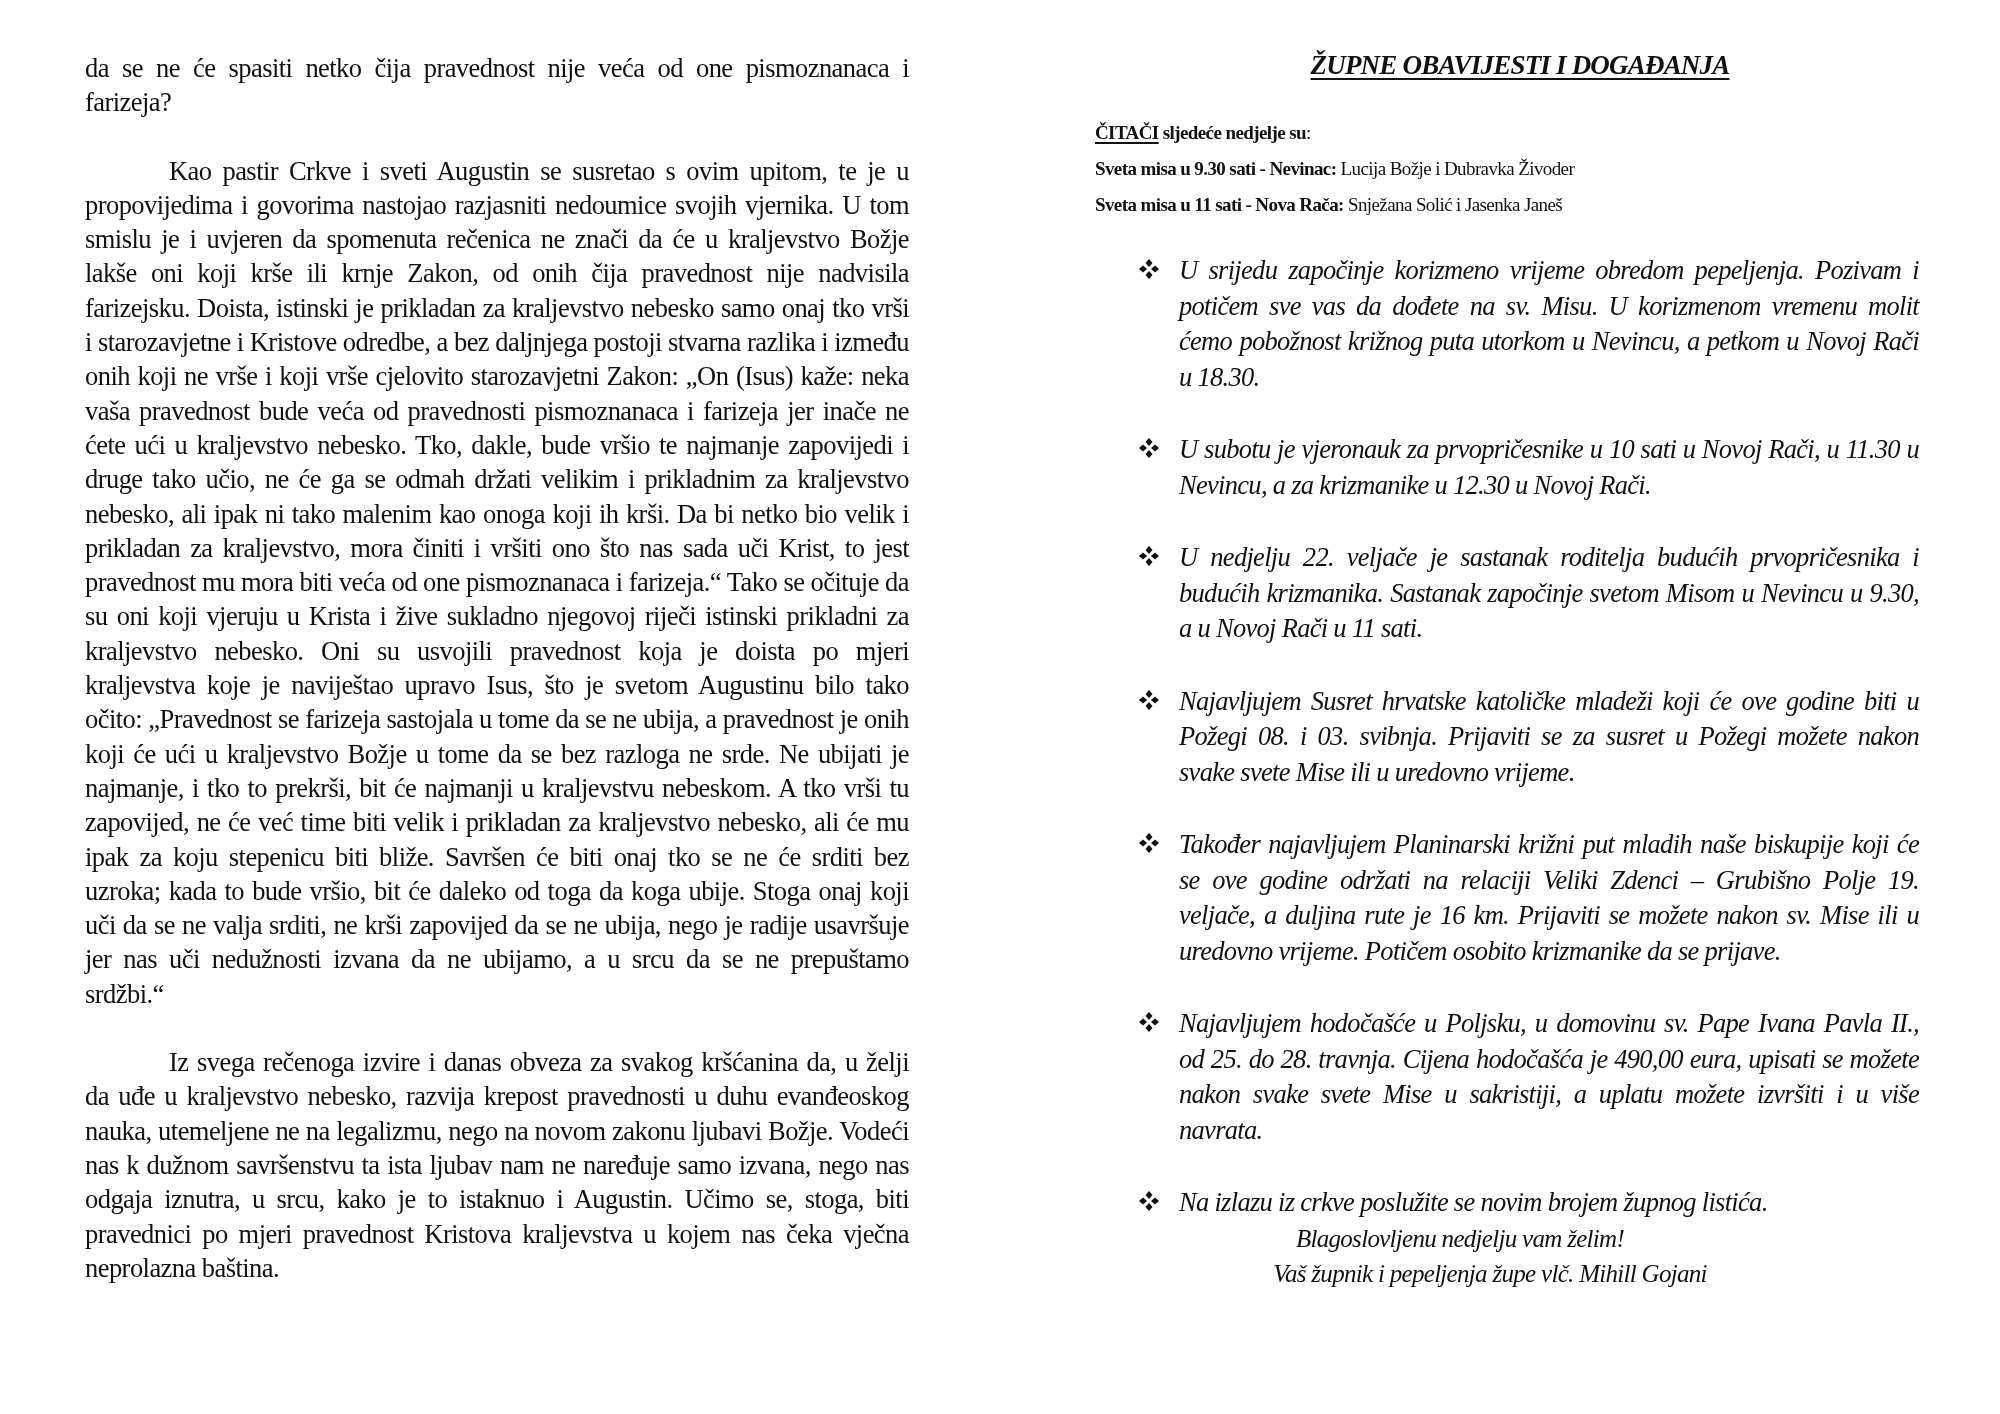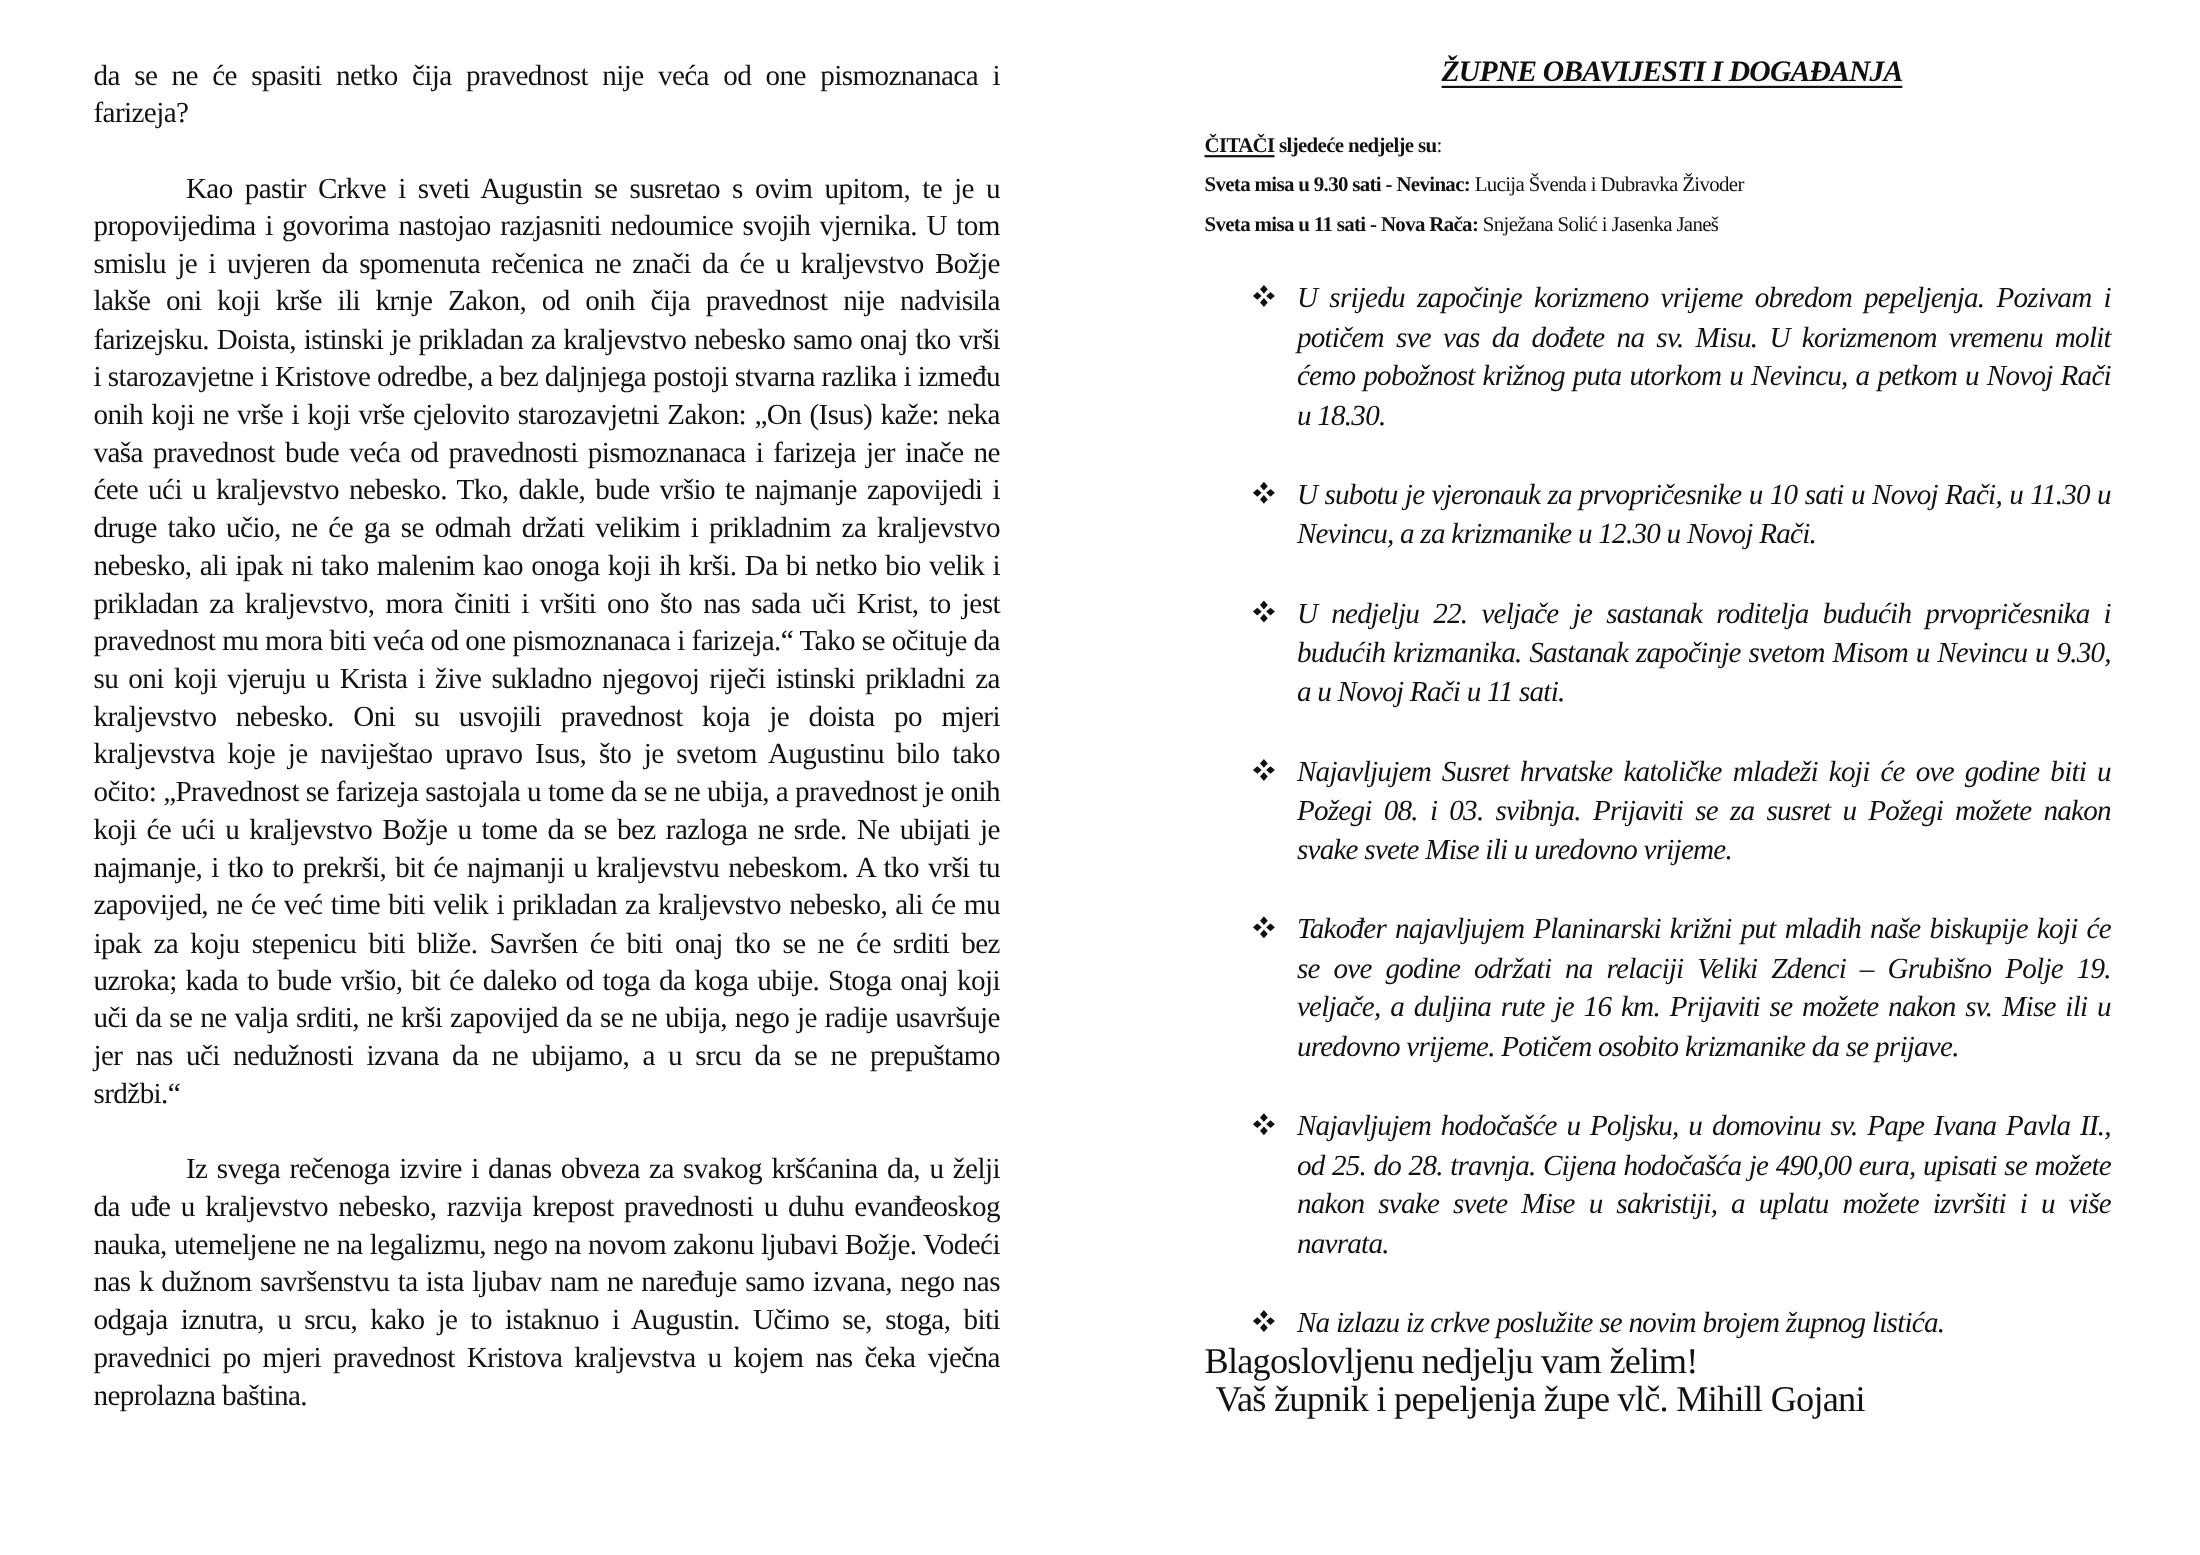--- a/index.html
+++ b/index.html
@@ -93,23 +93,25 @@
     position: absolute;
     left: 43px;
     top: 5px;
     width: 22px;
     height: 22px;
   }
   .notice .bullet svg { display: block; }
   .notice.tight { margin-bottom: 0; }
 
   .closing {
-    font-size: 33px;
+    font-style: italic;
+    font-size: 25px;
     line-height: 35.5px;
     letter-spacing: -0.7px;
+    text-align: center;
     width: 780px;
     padding-left: 0;
   }
   .closing .l1 { display: block; padding-right: 50px; }
   .closing .l2 { display: block; padding-left: 10px; }
 </style>
 </head>
 <body>
 
 <div class="page page-left">
@@ -122,21 +124,21 @@
 
 <div class="page page-right">
   <div class="right-col">
     <div class="title">ŽUPNE OBAVIJESTI I DOGAĐANJA</div>
 
     <div class="readers">
       <div class="row">
         <span class="b u">ČITAČI</span><span class="b"> sljedeće nedjelje su</span><span>:</span>
       </div>
       <div class="row">
-        <span class="b">Sveta misa u 9.30 sati - Nevinac:</span><span> Lucija Švenda i Dubravka Živoder</span>
+        <span class="b">Sveta misa u 9.30 sati - Nevinac:</span><span> Lucija Božje i Dubravka Živoder</span>
       </div>
       <div class="row">
         <span class="b">Sveta misa u 11 sati - Nova Rača:</span><span> Snježana Solić i Jasenka Janeš</span>
       </div>
     </div>
 
     <ul class="notices">
       <li class="notice">
         <span class="bullet">
           <svg width="22" height="22" viewBox="0 0 22 22">

